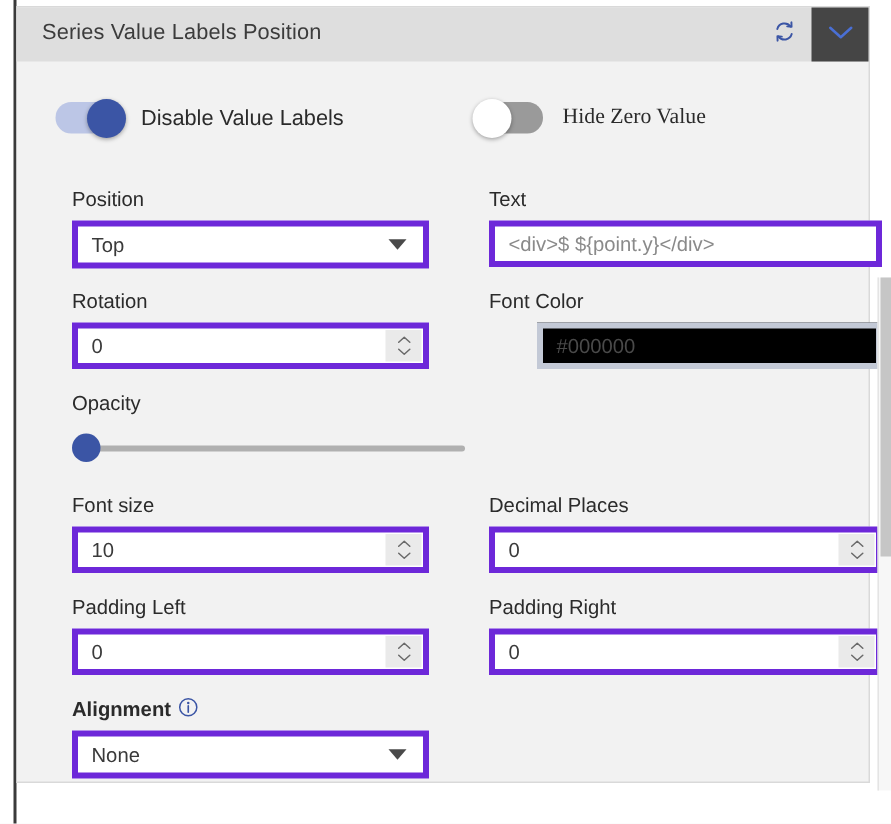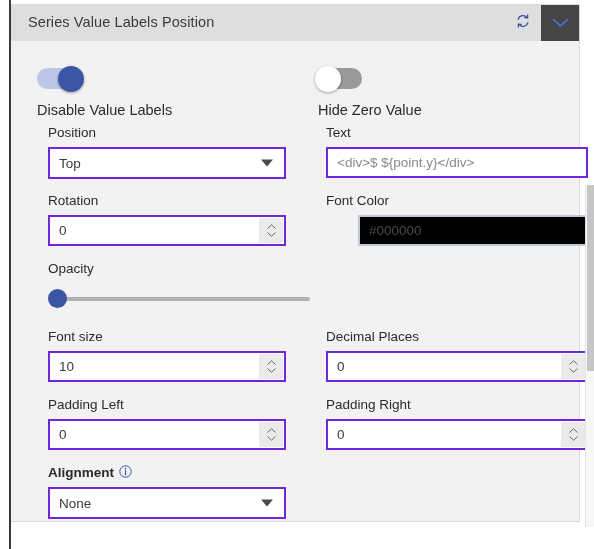--- a/index.html
+++ b/index.html
@@ -84,26 +84,25 @@
   
   .toggle-row {
     position: absolute;
     left: 21px; top: 27px;
     width: 530px;
     height: 30px;
   }
   .toggle-group {
     position: absolute;
     display: flex;
-    align-items: flex-start;
+    align-items: center;
     gap: 13px;
-    flex-direction: column;
   }
   .toggle-group.left  { left: 5px;   top: 0; }
-  .toggle-group.right { left: 286px; top: 0; }
+  .toggle-group.right { left: 286px; top: 0; font-family: Liberation Serif, serif; }
 
   .switch {
     position: relative;
     width: 44px;
     height: 21px;
     border-radius: 11px;
     flex: none;
     cursor: pointer;
   }
   .switch.on  { background: #bcc6e6; }
@@ -154,21 +153,21 @@
     display: inline-flex;
     width: 13px; height: 13px;
     cursor: pointer;
   }
 
   
   .ctl {
     position: relative;
     height: 31px;
     background: #ffffff;
-    border: 2px solid #6d28d9;
+    border: 4px solid #6d28d9;
     box-sizing: border-box;
     display: flex;
     align-items: center;
   }
   .ctl .val {
     padding-left: 9px;
     font-size: 13.5px;
     color: #3a3a3a;
     white-space: nowrap;
     overflow: hidden;

